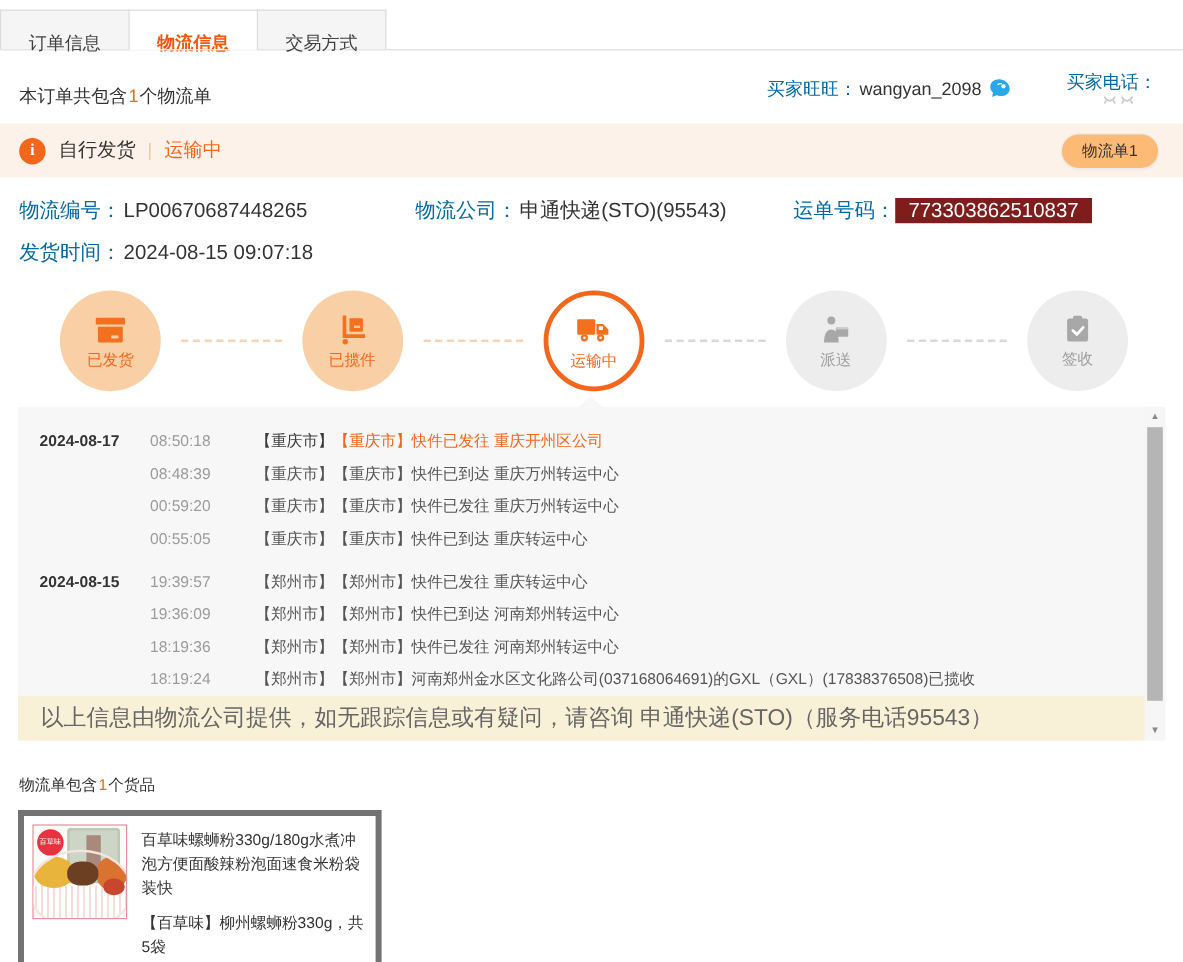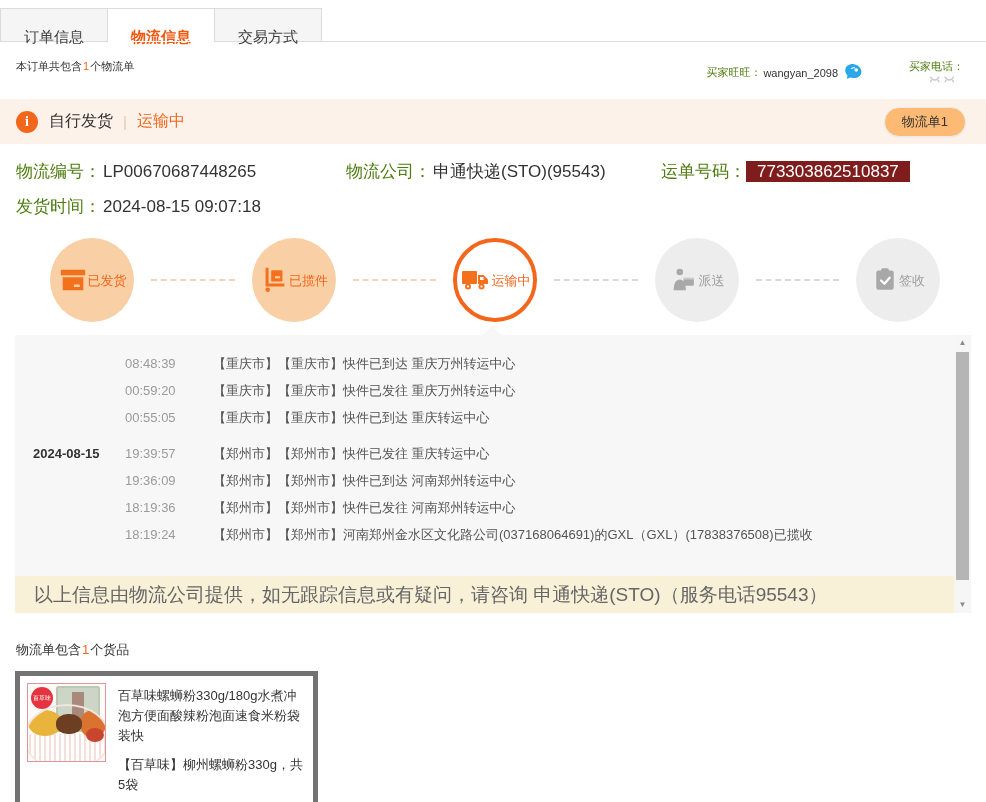--- a/index.html
+++ b/index.html
@@ -8,25 +8,25 @@
 
   
   .tabbar { display:flex; padding-top:8px; border-bottom:1px solid #dcdcdc; }
   .tab { height:33px; line-height:32px; padding:12px 23px; font-size:15px; color:#404040;
     background:#f5f5f5; border:1px solid #dcdcdc; border-bottom:none; margin-right:-1px;
     cursor:pointer; position:relative; }
   .tab.active { background:#fff; color:#f3560f; font-weight:bold; z-index:2; }
   .tab.active::after { content:""; position:absolute; left:0; right:0; bottom:-1px; height:1px; background:#fff; }
 
   
-  .summary { display:flex; align-items:flex-start; padding:17px 22px 13px 16px; font-size:11px; }
+  .summary { display:flex; align-items:flex-end; padding:17px 22px 13px 16px; font-size:15px; }
   .summary .left { color:#333; }
   .num-accent { color:#f3671d; padding:0 1px; }
   .summary .right { margin-left:auto; display:flex; align-items:center; }
-  .kv-label { color:#4d7c0f; }
+  .kv-label { color:#0369a1; }
   .kv-value { color:#333; margin-left:2px; }
   .ww-icon { margin-left:6px; display:inline-flex; cursor:pointer; }
   .phone-group { margin-left:46px; display:flex; align-items:center;flex-direction:column; }
   .eye-icon { margin-left:10px; display:inline-flex; cursor:pointer; }
 
   
   .statusbar { height:45px; background:#fdf2e9; display:flex; align-items:center; padding:0 20px 0 16px; }
   .i-icon { width:22px; height:22px; border-radius:50%; background:#f3671d; color:#fff;
     font:bold 14px/22px "Liberation Serif",serif; text-align:center; flex:0 0 auto; }
   .ship-type { font-size:16px; color:#333; margin-left:11px; }
@@ -37,21 +37,21 @@
 
   
   .ship-info { padding:16px 16px 0; font-size:17px; }
   .ship-info .row { display:flex; margin-bottom:12px; }
   .cell-1 { width:330px; } .cell-2 { width:315px; }
   .sel-blue { background:#7f1d1d; color:#fff; padding:1px 11px; }
 
   
   .steps { display:flex; align-items:center; padding:8px 46px 0 50px; }
   .step { width:84px; height:84px; border-radius:50%; flex:0 0 auto; display:flex;
-    flex-direction:row; align-items:center; justify-content:center; }
+    flex-direction:column; align-items:center; justify-content:center; }
   .step .s-icon { display:flex; }
   .step .s-label { font-size:13px; margin-top:1px; }
   .step.done { background:#f9cfa5; color:#f3711d; }
   .step.done .s-label { color:#f3671d; }
   .step.active { background:#fff; border:4px solid #f3671d; color:#f3711d; }
   .step.active .s-label { color:#f3671d; }
   .step.todo { background:#ededed; color:#a8a8a8; }
   .step.todo .s-label { color:#9e9e9e; }
   .connector { flex:1; border-top:2px dashed #f7d3b8; margin:0 17px; height:0; }
   .connector.gray { border-top-color:#d9d9d9; }
@@ -213,20 +213,25 @@
         <path d="M11.5 16.5l3.8 3.8 6-6.8" stroke="#fff" stroke-width="2.6" fill="none" stroke-linecap="round" stroke-linejoin="round"></path>
       </svg>
     </span>
     <span class="s-label">签收</span>
   </div>
 </div>
 
 <div class="tracking-box">
   <div class="tracking-list">
       <div class="trow">
+        <div class="tdate">2024-08-17</div>
+        <div class="ttime">08:50:18</div>
+        <div class="ttext"><span class="pfx">【重庆市】</span><span class="hl">【重庆市】快件已发往 重庆开州区公司</span></div>
+      </div>
+      <div class="trow">
         <div class="tdate"></div>
         <div class="ttime">08:48:39</div>
         <div class="ttext"><span>【重庆市】【重庆市】快件已到达 重庆万州转运中心</span></div>
       </div>
       <div class="trow">
         <div class="tdate"></div>
         <div class="ttime">00:59:20</div>
         <div class="ttext"><span>【重庆市】【重庆市】快件已发往 重庆万州转运中心</span></div>
       </div>
       <div class="trow">

